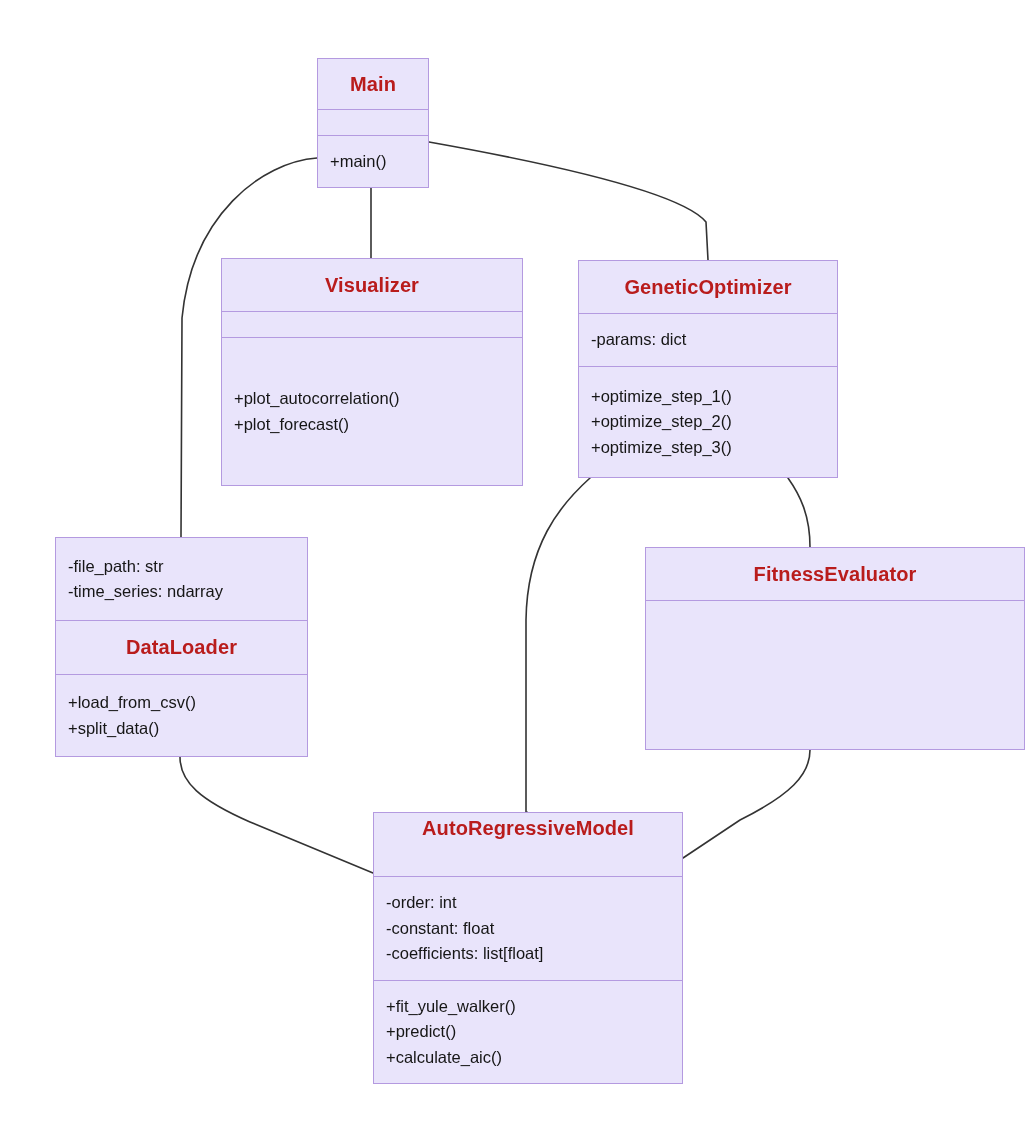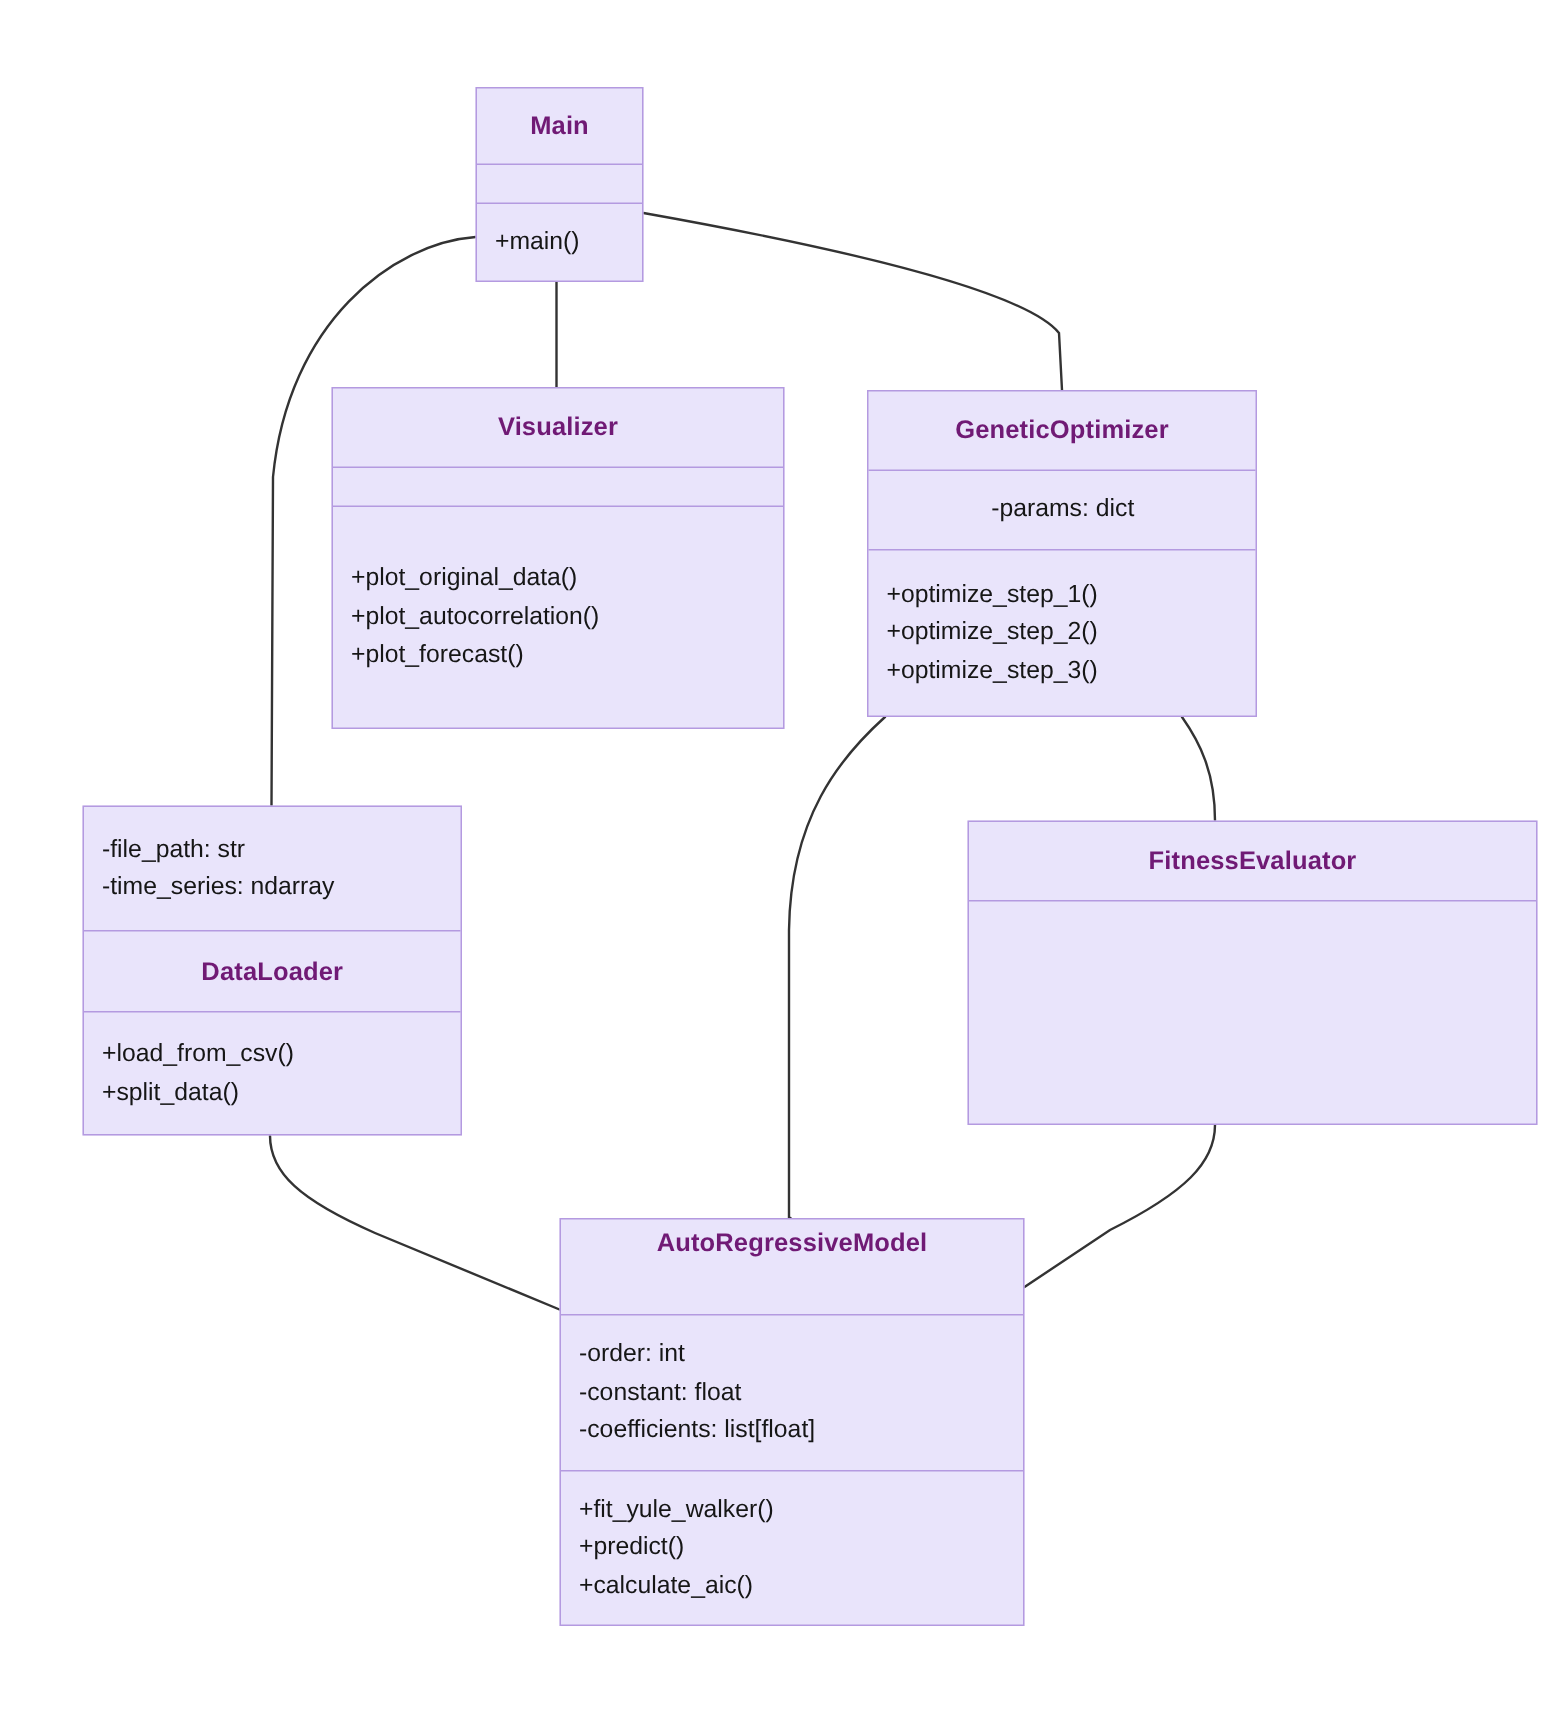--- a/index.html
+++ b/index.html
@@ -41,22 +41,22 @@
     position: relative;
   }
   .uml-compartment + .uml-compartment {
     border-top: 1.6px solid #b49ae0;
   }
   .uml-title {
     display: flex;
     align-items: center;
     justify-content: center;
     font-weight: bold;
-    font-size: 17px;
-    color: #701a75;
+    font-size: 20px;
+    color: #b91c1c;
     letter-spacing: 0.1px;
   }
   .uml-attrs, .uml-methods {
     padding: 13px 11px 13px 12px;
     display: flex;
     flex-direction: column;
     justify-content: center;
   }
   .uml-attrs.empty, .uml-methods.empty {
     padding: 0;
@@ -87,28 +87,27 @@
         <div class="uml-compartment uml-title" style="height: 52px;">Main</div>
         <div class="uml-compartment uml-attrs empty" style="height: 26px;"></div>
         <div class="uml-compartment uml-methods" style="flex: 1 1 auto;">
           <div class="uml-member">+main()</div>
         </div>
       </div>
       <div class="uml-class" style="left: 221px; top: 258px; width: 302px; height: 228px;">
         <div class="uml-compartment uml-title" style="height: 52px;">Visualizer</div>
         <div class="uml-compartment uml-attrs empty" style="height: 26px;"></div>
         <div class="uml-compartment uml-methods" style="flex: 1 1 auto;">
-          <div class="uml-member">+plot_original_data()</div>
           <div class="uml-member">+plot_autocorrelation()</div>
           <div class="uml-member">+plot_forecast()</div>
         </div>
       </div>
       <div class="uml-class" style="left: 578px; top: 260px; width: 260px; height: 218px;">
         <div class="uml-compartment uml-title" style="height: 52px;">GeneticOptimizer</div>
-        <div class="uml-compartment uml-attrs" style="height: 53px; align-items: center;">
+        <div class="uml-compartment uml-attrs" style="height: 53px;">
           <div class="uml-member">-params: dict</div>
         </div>
         <div class="uml-compartment uml-methods" style="flex: 1 1 auto;">
           <div class="uml-member">+optimize_step_1()</div>
           <div class="uml-member">+optimize_step_2()</div>
           <div class="uml-member">+optimize_step_3()</div>
         </div>
       </div>
       <div class="uml-class" style="left: 55px; top: 537px; width: 253px; height: 220px;">
         <div class="uml-compartment uml-attrs" style="height: 82px;">

